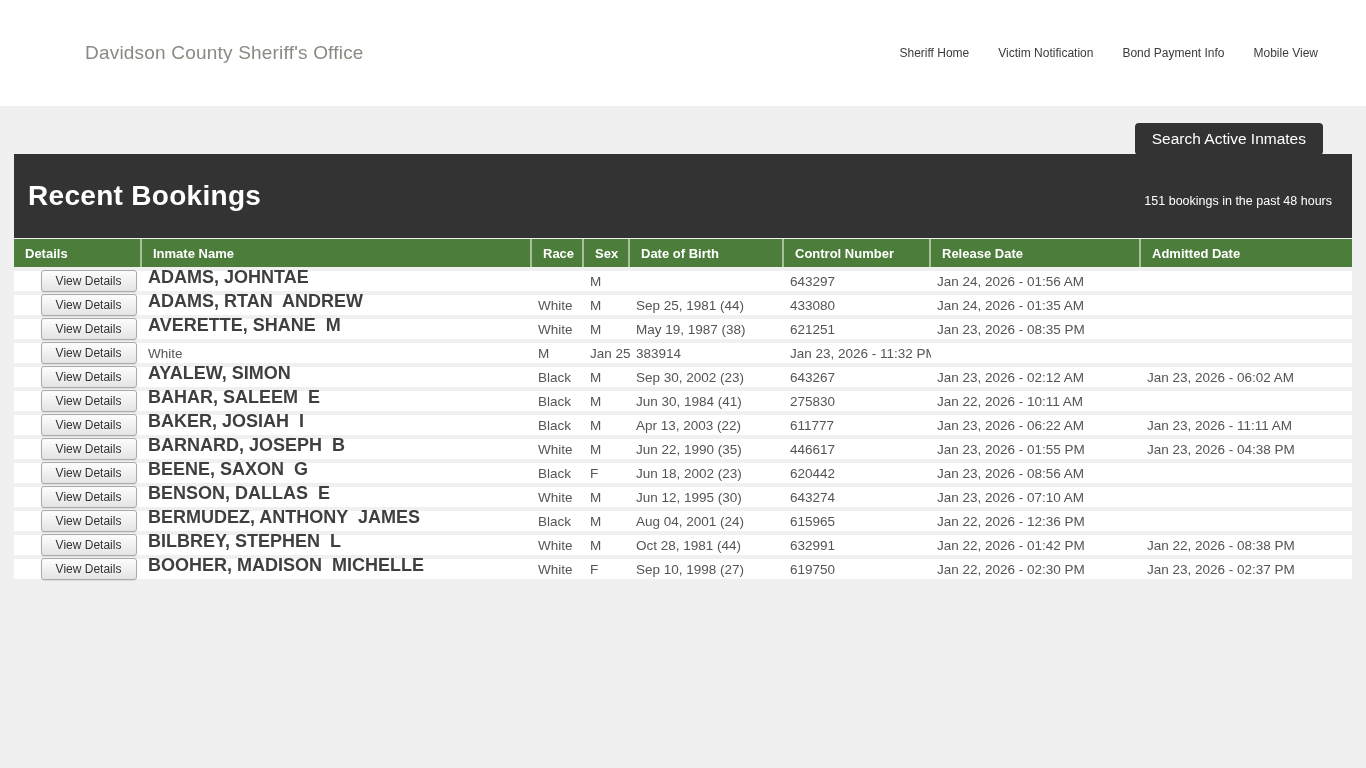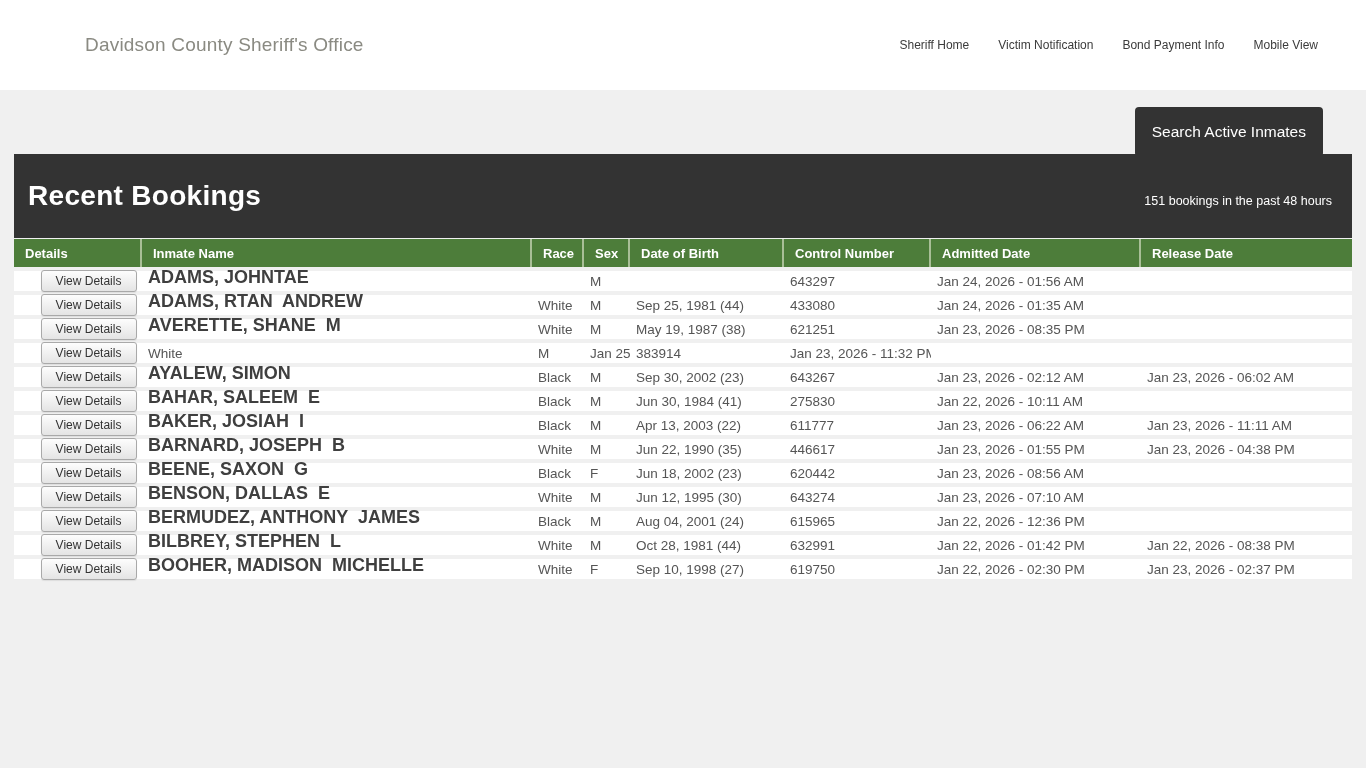--- a/index.html
+++ b/index.html
@@ -1,35 +1,35 @@
 <!DOCTYPE html>
 <html><head>
 <meta charset="utf-8">
 <style>
   * { margin:0; padding:0; box-sizing:border-box; }
   html,body { width:1366px; height:768px; overflow:hidden; }
   body { font-family:"Liberation Sans", sans-serif; background:#f0f0f0; position:relative; }
 
   
   .topbar {
-    height:90px; background:#ffffff;
+    height:106px; background:#ffffff;
     display:flex; align-items:center; justify-content:space-between;
     padding:0 48px 0 85px;
   }
   .site-title { font-size:19px; color:#8a8a82; font-weight:400; letter-spacing:0.2px; }
   .nav { display:flex; gap:29px; }
   .nav a { text-decoration:none; color:#3b3b3b; font-size:12px; cursor:pointer; }
 
   
   .search-row { height:64px; position:relative; }
   .search-btn {
     position:absolute; right:43px; top:17px;
     background:#333333; color:#ffffff; border:none; border-radius:4px;
     font-size:15.5px; font-family:inherit;
-    padding:16px 17px; cursor:pointer;
+    padding:7px 17px; cursor:pointer;
   }
 
   
   .panel { position:absolute; left:14px; right:14px; top:154px; }
 
   .darkbar {
     background:#333333; height:84px;
     display:flex; align-items:center; justify-content:space-between;
     padding:0 20px 0 14px;
   }
@@ -87,22 +87,22 @@
     <div class="bookings-count">151 bookings in the past 48 hours</div>
   </div>
 
   <div class="thead grid-cols">
     <div class="th">Details</div>
     <div class="th">Inmate Name</div>
     <div class="th">Race</div>
     <div class="th">Sex</div>
     <div class="th">Date of Birth</div>
     <div class="th">Control Number</div>
+    <div class="th">Release Date</div>
     <div class="th">Admitted Date</div>
-    <div class="th">Release Date</div>
   </div>
 
   <div class="tbody">
   <div class="row grid-cols">
     <div class="cell details">
       <button class="view-btn">View Details</button>
     </div>
     <div class="cell name">ADAMS, JOHNTAE</div>
     <div class="cell"></div>
     <div class="cell">M</div>

